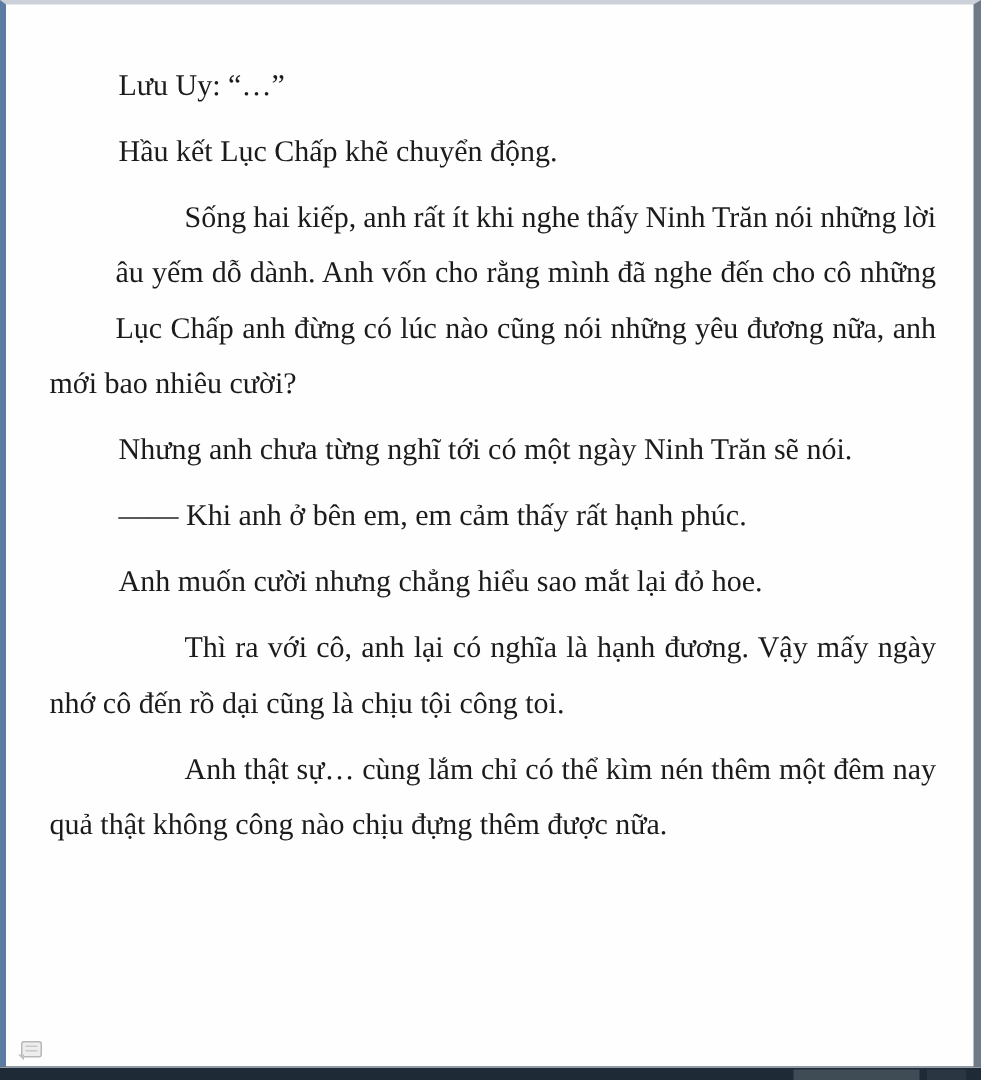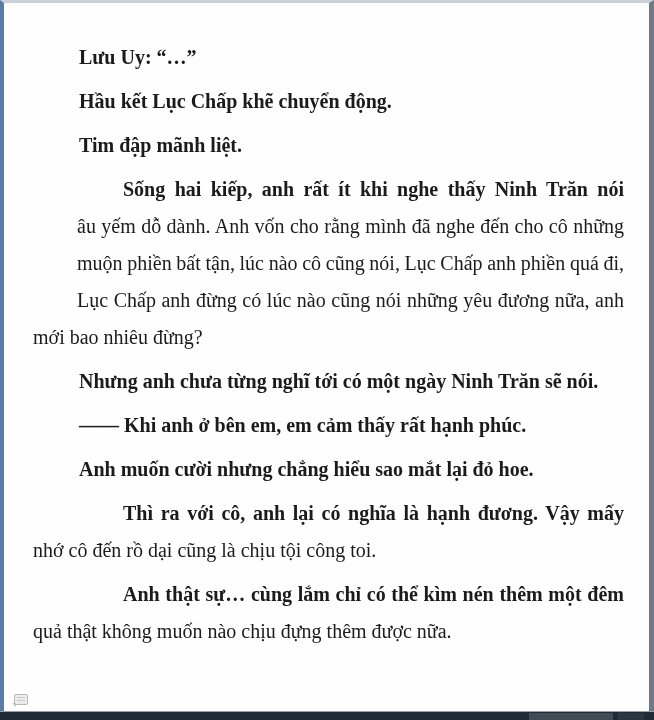--- a/index.html
+++ b/index.html
@@ -22,21 +22,21 @@
   }
 
   .line {
     font-size: 20px;
     line-height: 37px;
     height: 37px;
     color: #1b1b1b;
     overflow: hidden;
     white-space: nowrap;
   }
-  .indent { padding-left: 46px; font-weight: bold; }
+  .indent { padding-left: 46px; }
   .fill {
     white-space: normal;
     text-align: justify;
     text-align-last: justify;
     word-spacing: -0.5px;
     margin-left: 44px;
   }
   .pend { margin-bottom: 7px; }
 
   
@@ -98,33 +98,31 @@
     background: #2a3641;
   }
 </style>
 </head>
 <body>
 
 <div class="screen">
   <div class="content">
     <div class="line indent pend">Lưu Uy: “…”</div>
     <div class="line indent pend">Hầu kết Lục Chấp khẽ chuyển động.</div>
-    <div class="line indent pend">Tim đập mãnh liệt.</div>
     <div class="line indent fill">Sống hai kiếp, anh rất ít khi nghe thấy Ninh Trăn nói những lời</div>
     <div class="line fill">âu yếm dỗ dành. Anh vốn cho rằng mình đã nghe đến cho cô những</div>
-    <div class="line fill">muộn phiền bất tận, lúc nào cô cũng nói, Lục Chấp anh phiền quá đi,</div>
     <div class="line fill">Lục Chấp anh đừng có lúc nào cũng nói những yêu đương nữa, anh</div>
-    <div class="line pend">mới bao nhiêu đừng?</div>
+    <div class="line pend">mới bao nhiêu cười?</div>
     <div class="line indent pend">Nhưng anh chưa từng nghĩ tới có một ngày Ninh Trăn sẽ nói.</div>
     <div class="line indent pend">—— Khi anh ở bên em, em cảm thấy rất hạnh phúc.</div>
     <div class="line indent pend">Anh muốn cười nhưng chẳng hiểu sao mắt lại đỏ hoe.</div>
     <div class="line indent fill">Thì ra với cô, anh lại có nghĩa là hạnh đương. Vậy mấy ngày nay</div>
     <div class="line pend">nhớ cô đến rồ dại cũng là chịu tội công toi.</div>
     <div class="line indent fill">Anh thật sự… cùng lắm chỉ có thể kìm nén thêm một đêm nay là</div>
-    <div class="line">quả thật không muốn nào chịu đựng thêm được nữa.</div>
+    <div class="line">quả thật không công nào chịu đựng thêm được nữa.</div>
   </div>
 
   <div class="corner-icon"></div>
 
   <div class="bottombar">
     <div class="bottombar-highlight"></div>
     <div class="bottombar-endcap"></div>
   </div>
 </div>
 

